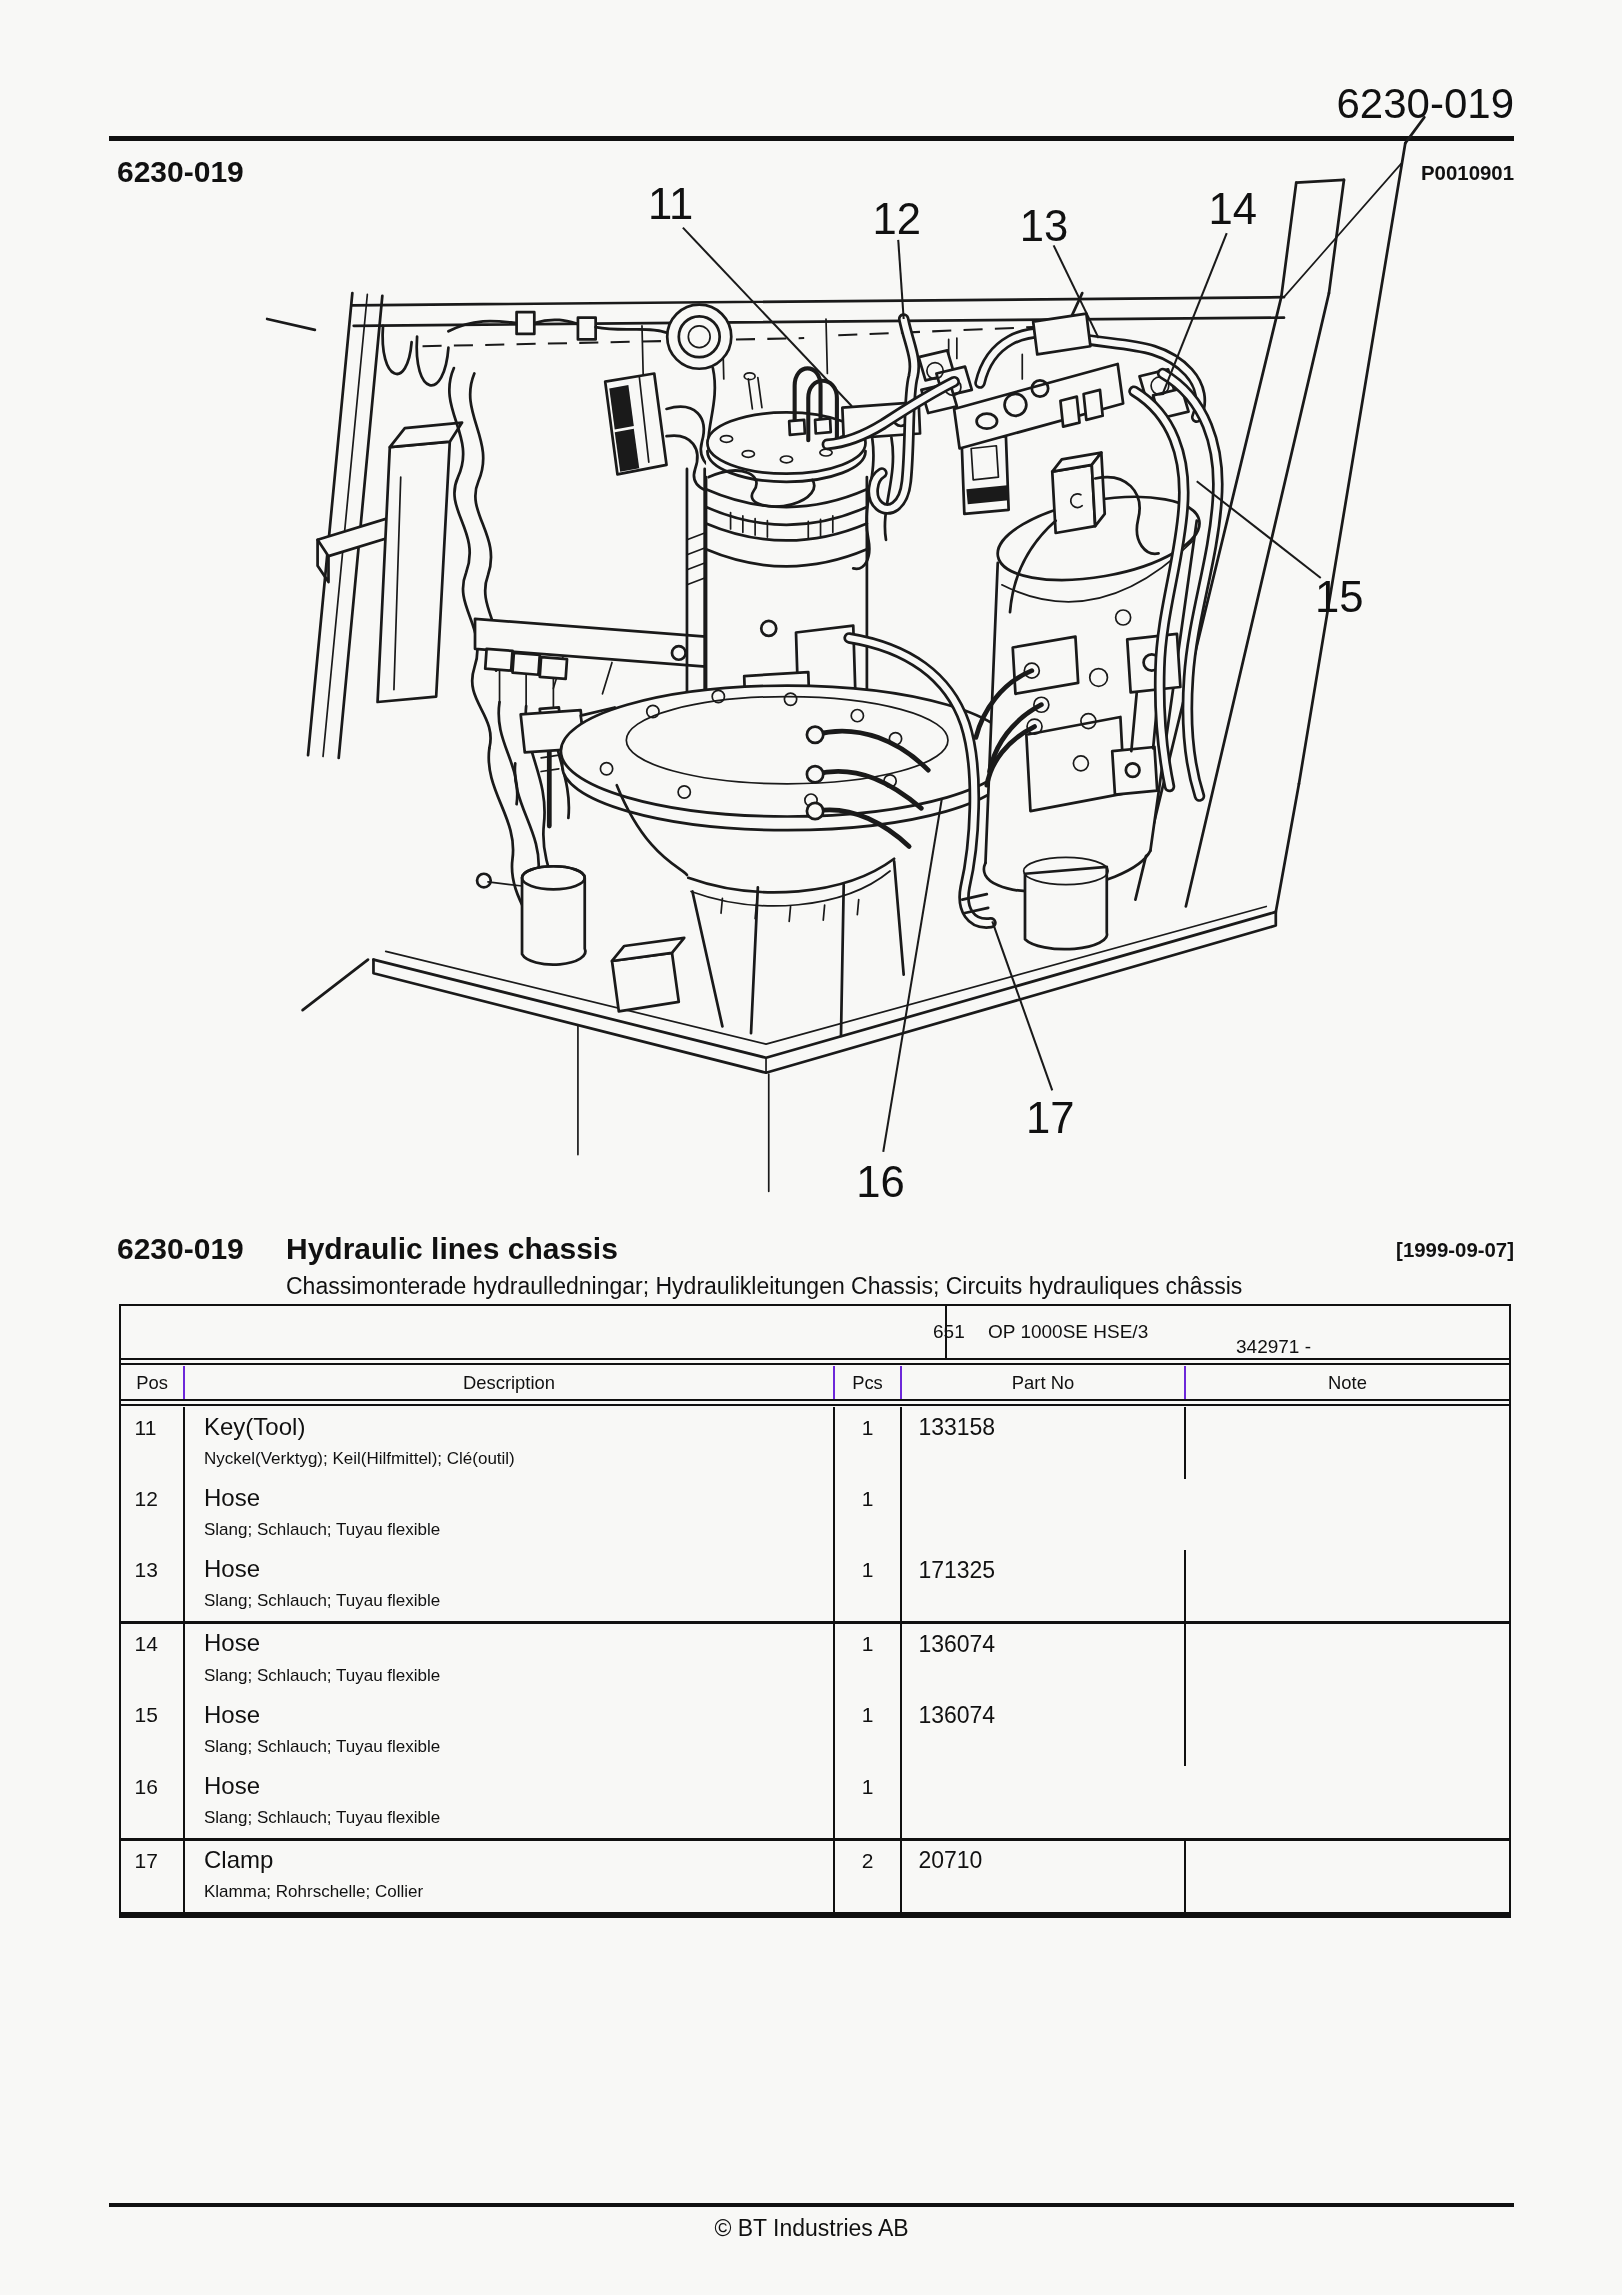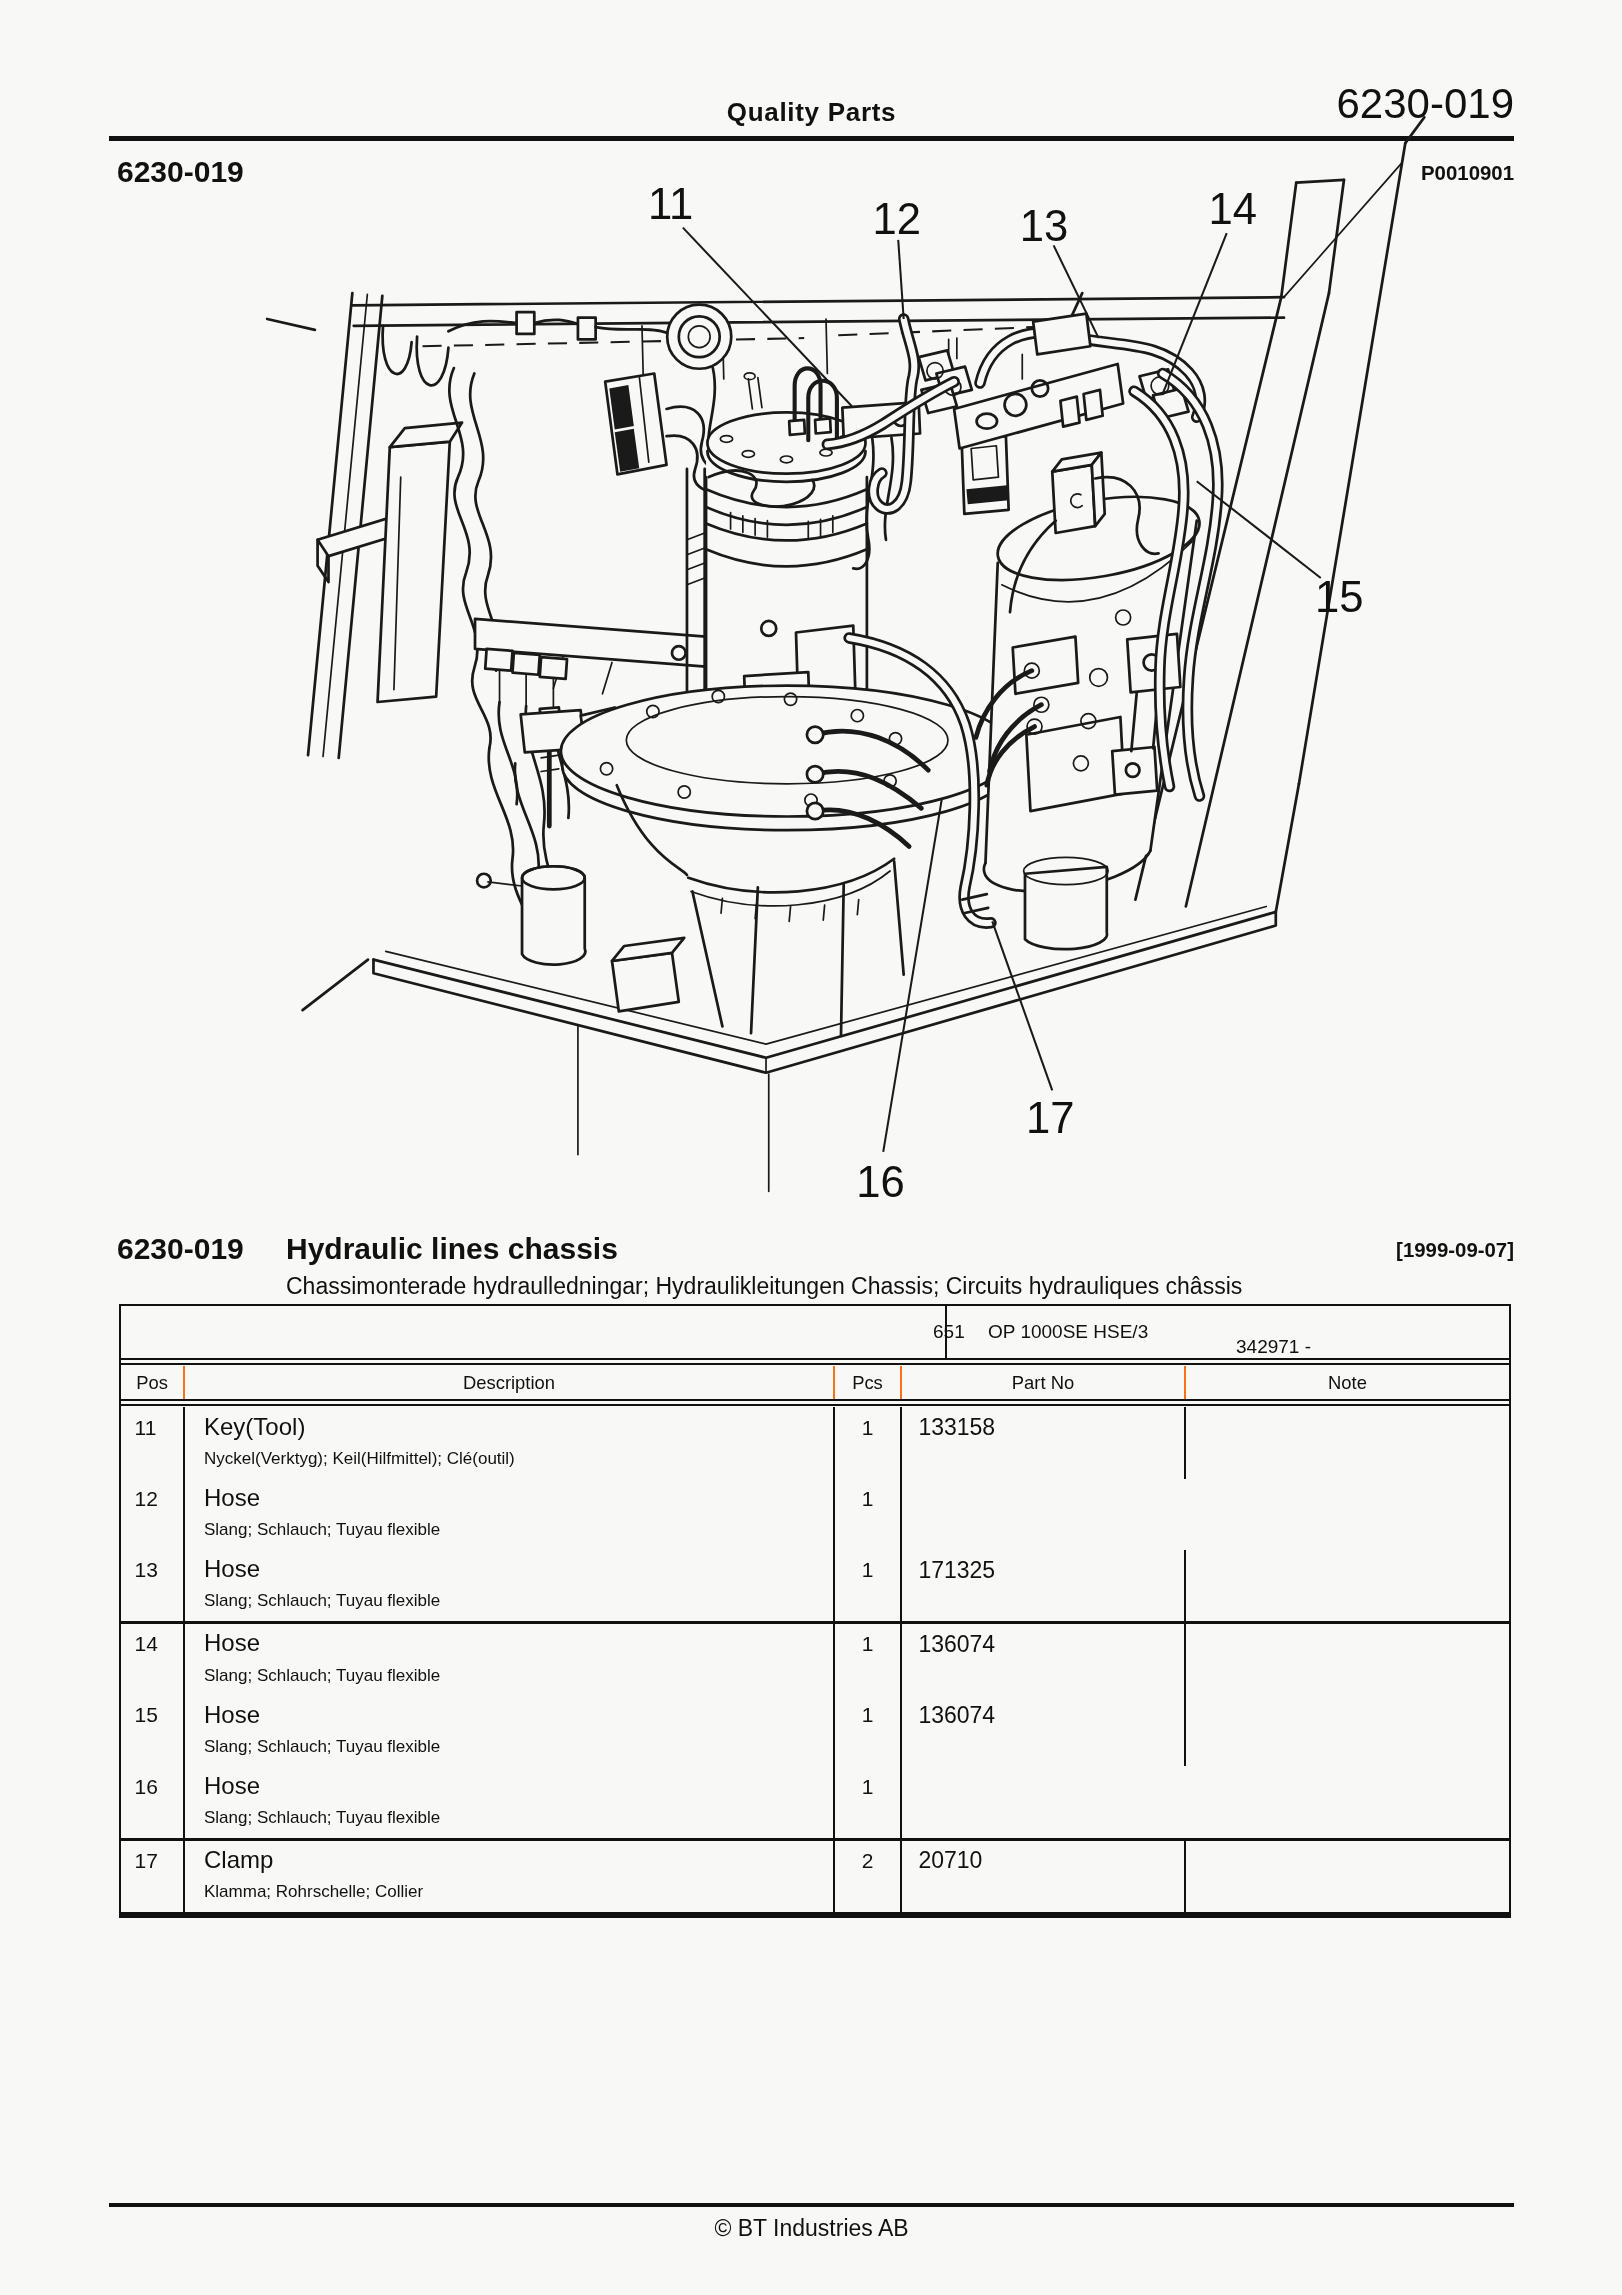--- a/index.html
+++ b/index.html
@@ -43,42 +43,41 @@
   .model-div { position:absolute; left:824px; top:0; bottom:0; width:2px; background:#111; }
   .model-row span { position:absolute; top:50%; transform:translateY(-50%); font-size:19px; }
   .m-code   { left:812px; }
   .m-name   { left:867px; }
   .m-serial { left:1115px;margin-top:15px; }
   .rule2 { height:8.2px;
     background:linear-gradient(to bottom,#111 0,#111 2px,#f8f8f6 2px,#f8f8f6 5.5px,#111 5.5px,#111 7.5px,#f8f8f6 7.5px); }
   .grid { display:grid; grid-template-columns:64px 650px 67px 284px 1fr; }
   .hrow { height:33px; }
   .hrow div { display:flex; align-items:center; justify-content:center;
-    font-size:18.4px; border-right:2px solid #f97316; }
+    font-size:18.4px; border-right:2px solid #6d28d9; }
   .hrow div:last-child { border-right:none; }
   .prow { min-height:57px; }
   .prow.group-start { border-top:3.4px solid #111; }
   .prow > div { border-right:2px solid #111; }
   .prow > div:last-child { border-right:none; }
   .c-pos  { padding:8.2px 0 0 13.6px; font-size:21px; }
   .c-desc { padding:5.5px 0 9.5px 19px; }
   .c-desc .main { font-size:24px; }
   .c-desc .alt  { font-size:17px; margin-top:8.2px; }
   .c-pcs  { padding-top:8.2px; text-align:center; font-size:21px; }
   .c-part { padding:6.8px 0 0 16.4px; font-size:23px; }
   
   .footer-rule { position:absolute; top:2203px; left:109px; width:1405px; height:4.1px; background:#111; }
   .copyright { position:absolute; top:2215px; left:109px; width:1405px; text-align:center; font-size:23px; }
 </style>
 </head>
 <body>
 
 <div class="page">
 
-  <div class="qp-title">Quality Parts</div>
   <div class="doc-num-top">6230-019</div>
   <div class="header-rule"></div>
   <div class="page-code">6230-019</div>
   <div class="image-ref">P0010901</div>
 
   <svg class="diagram" viewBox="0 0 2380 1790">
 
     <g>
       <path class="ln" d="M392,468 L462,484"></path>
       <path class="ln" d="M517,430 L452,1108"></path>

